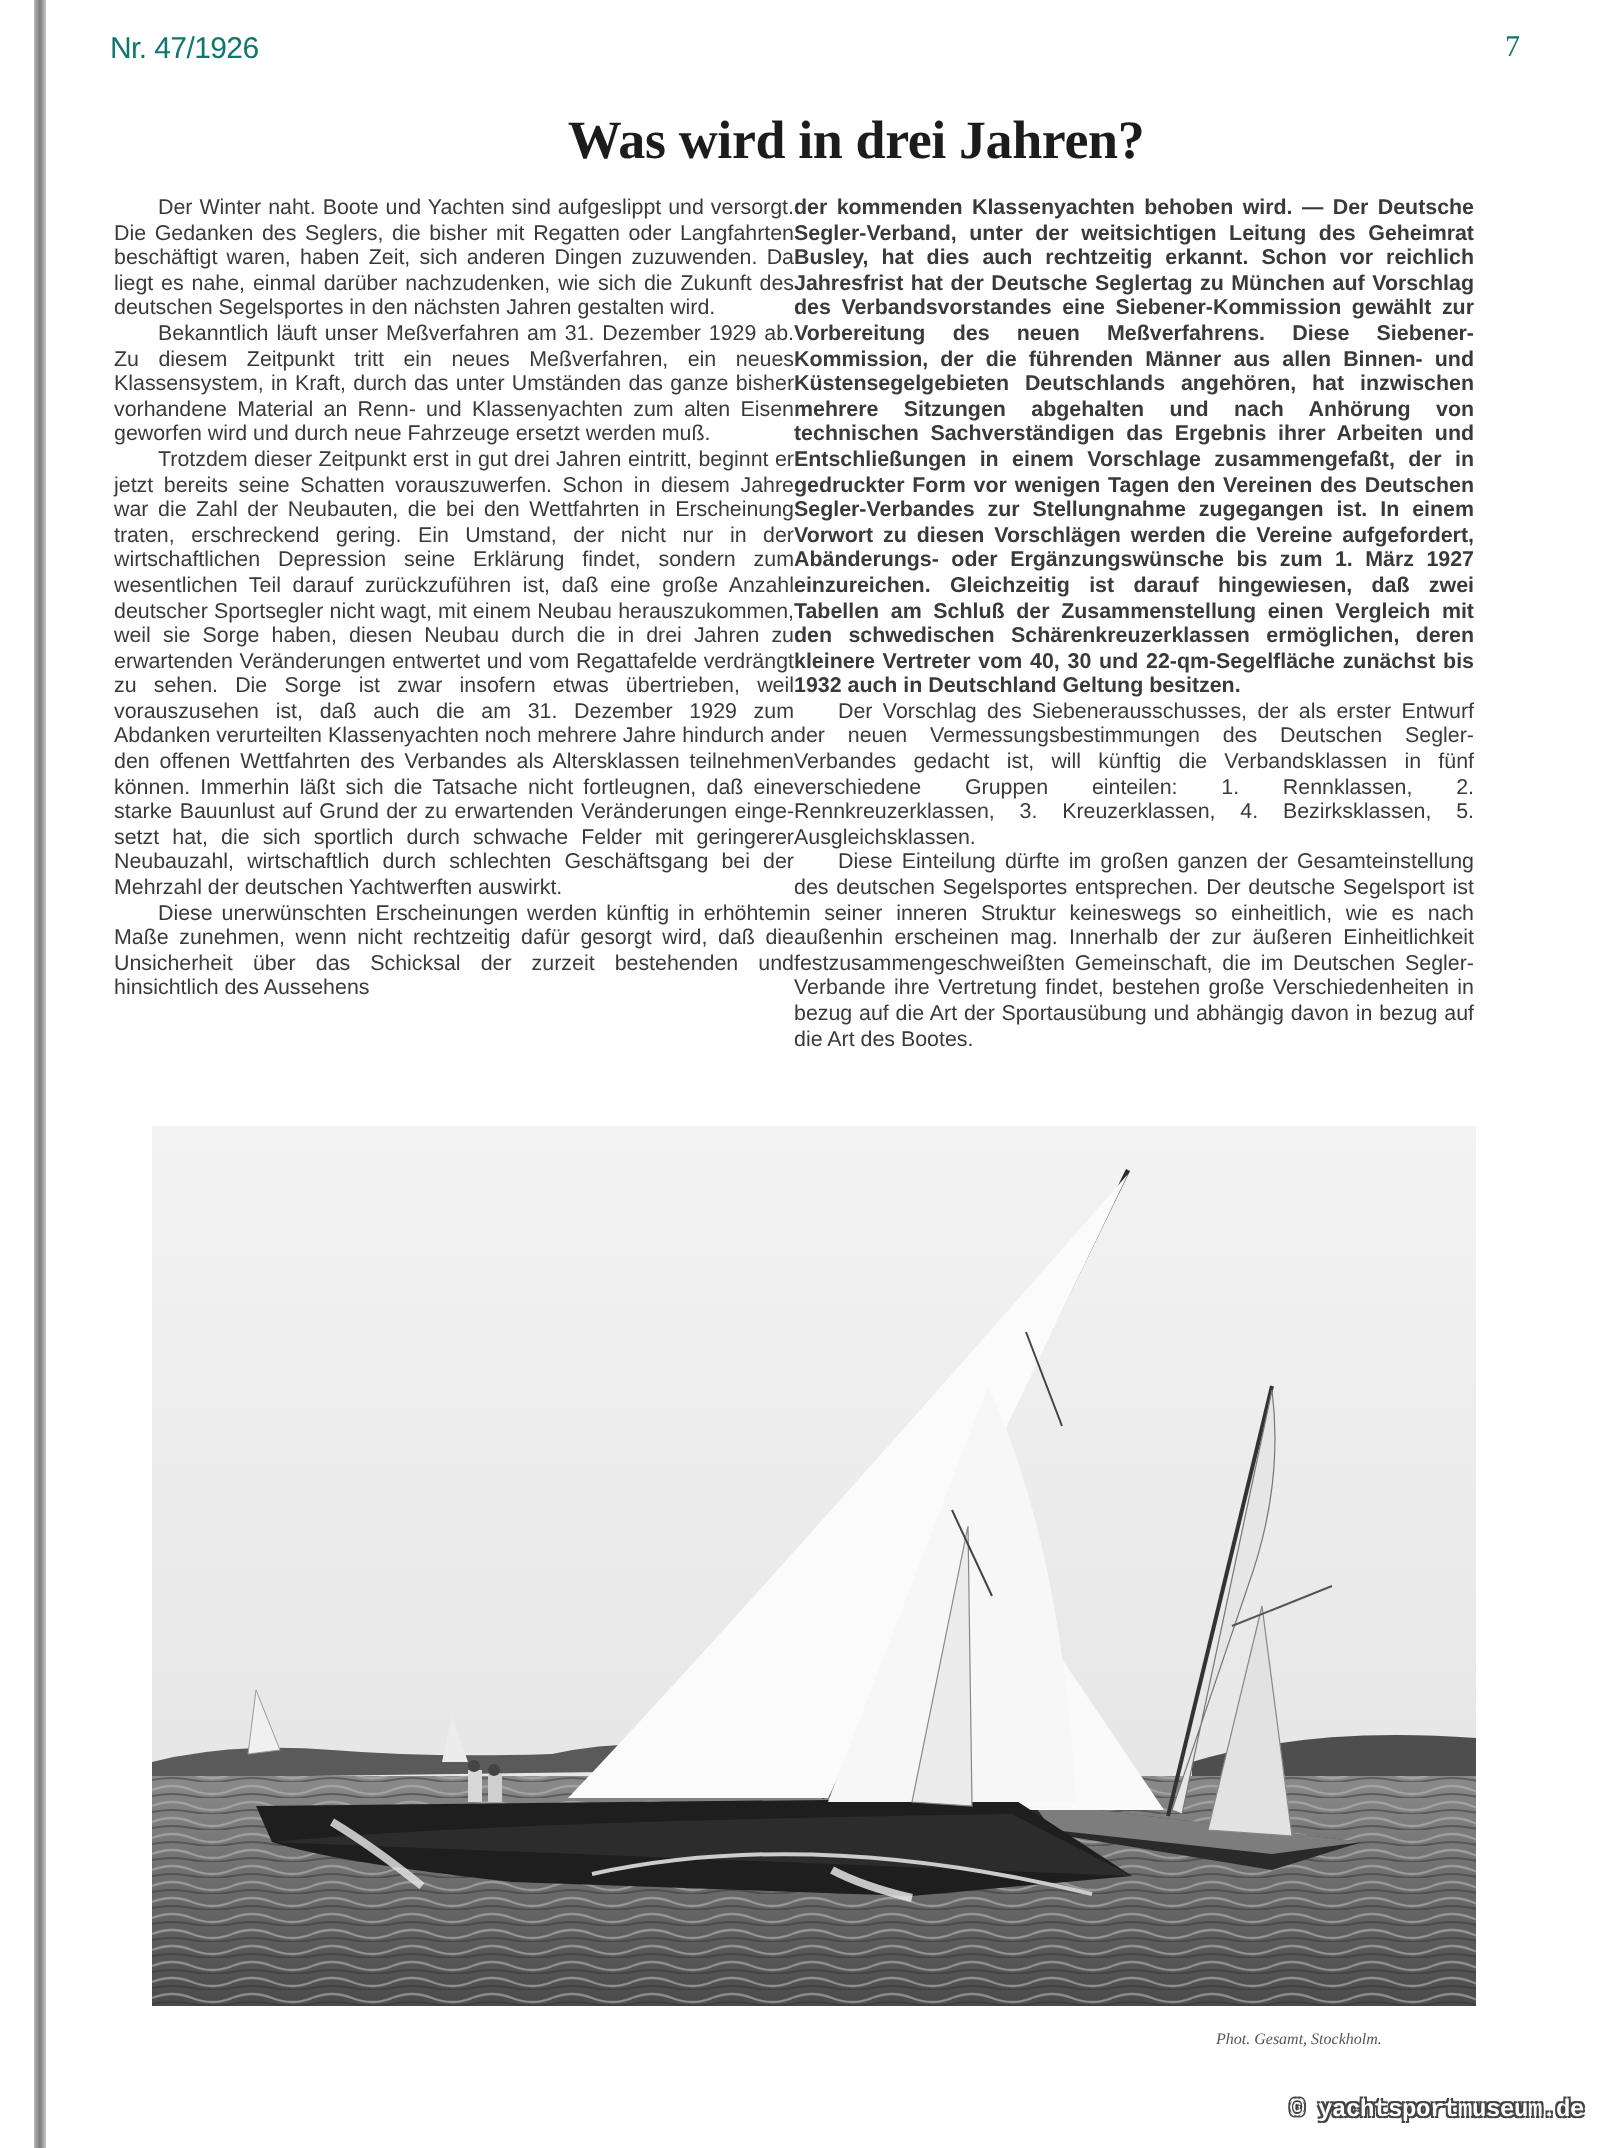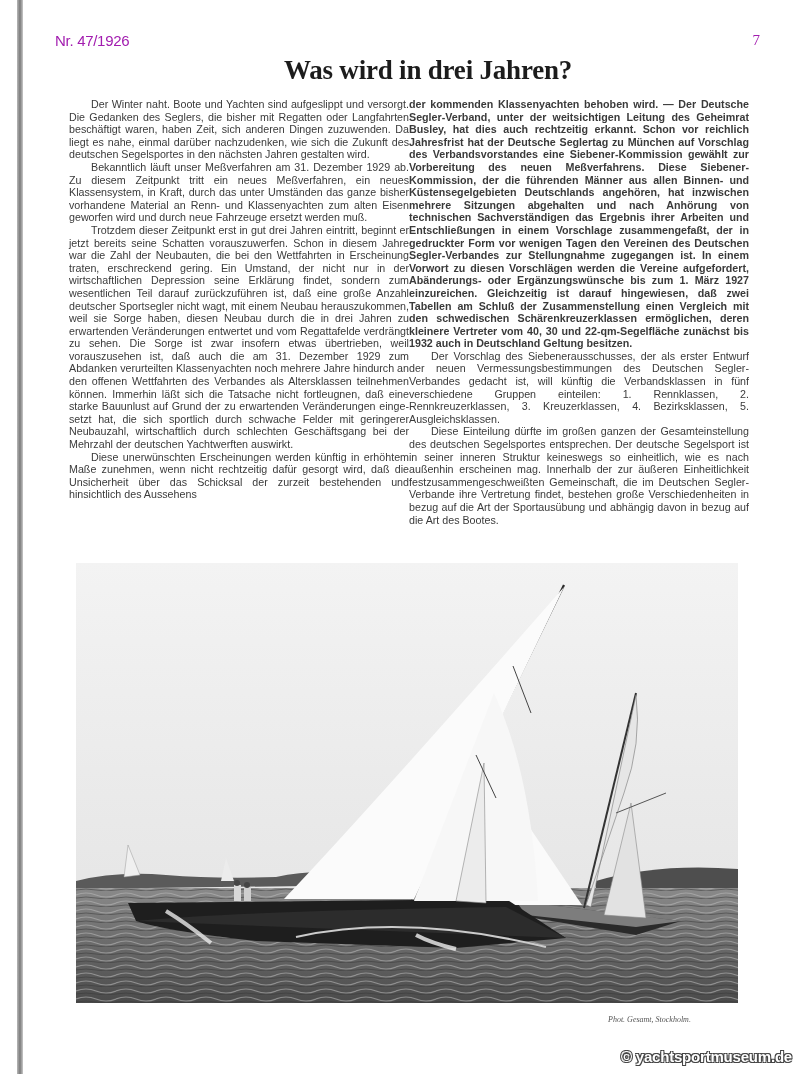--- a/index.html
+++ b/index.html
@@ -6,36 +6,36 @@
   body {
     width: 800px; height: 1074px; position: relative; overflow: hidden;
     background: #ffffff; color: #2a2a2a;
     font-family: "Liberation Serif", "DejaVu Serif", serif;
   }
   .left-rule {
     position: absolute; left: 17px; top: 0; width: 6px; height: 1074px;
     background: linear-gradient(90deg, #b8b8b8, #7a7a7a 50%, #c8c8c8);
   }
   .running-head {
-    position: absolute; top: 32px; left: 50px; width: 710px; height: 22px;
-    font-size: 15px; color: #a21caf;
+    position: absolute; top: 16px; left: 50px; width: 710px; height: 22px;
+    font-size: 15px; color: #0f766e;
   }
   .running-head .issue { position: absolute; left: 5px; top: 0; font-family: "Liberation Sans", sans-serif; font-stretch: condensed; letter-spacing: -0.3px; }
   .running-head .mag { position: absolute; left: 0; right: 0; text-align: center; letter-spacing: 3px; font-family: "Liberation Serif", serif; }
   .running-head .page { position: absolute; right: 0; top: 0; }
 
   .headline {
     position: absolute; top: 55px; left: 0; width: 800px; text-align: center;
     font-size: 27px; font-weight: bold; color: #1c1c1c;
     font-family: "Liberation Serif", serif; letter-spacing: -0.2px; margin-left: 28px;
   }
 
   .columns {
     position: absolute; top: 98px; left: 57px; width: 680px;
-    display: flex; justify-content: space-between; margin-left: 12px;
+    display: flex; justify-content: space-between;
   }
   .col {
     width: 340px; font-family: "Liberation Sans", sans-serif;
     font-size: 10.7px; line-height: 12.6px; color: #3a3a3a; text-align: justify;
     hyphens: manual;
   }
   .col p { margin: 0; text-indent: 22px; }
   .col p.noindent { text-indent: 0; font-weight: bold; }
 
   .photo {
@@ -46,21 +46,21 @@
 
   .caption {
     position: absolute; top: 1014px; left: 198px; width: 560px;
     font-family: "Liberation Sans", sans-serif; font-size: 10px; color: #3a3a3a;
   }
   .caption .main { font-style: italic; letter-spacing: 0.6px; }
   .caption .credit { position: absolute; left: 410px; top: 1px; font-style: italic; font-size: 8px; color: #555; font-family: "Liberation Serif", serif; }
 
   .watermark {
     position: absolute; right: 8px; top: 1048px;
-    font-family: Liberation Sans, sans-serif; font-weight: bold; font-size: 15px;
+    font-family: Liberation Mono, monospace; font-weight: bold; font-size: 12px;
     color: #ffffff; letter-spacing: -0.2px;
     text-shadow: -1px -1px 0 #444, 1px -1px 0 #444, -1px 1px 0 #444, 1px 1px 0 #444;
   }
 </style>
 </head>
 <body>
 
 <div class="left-rule"></div>
 
 <div class="running-head">

